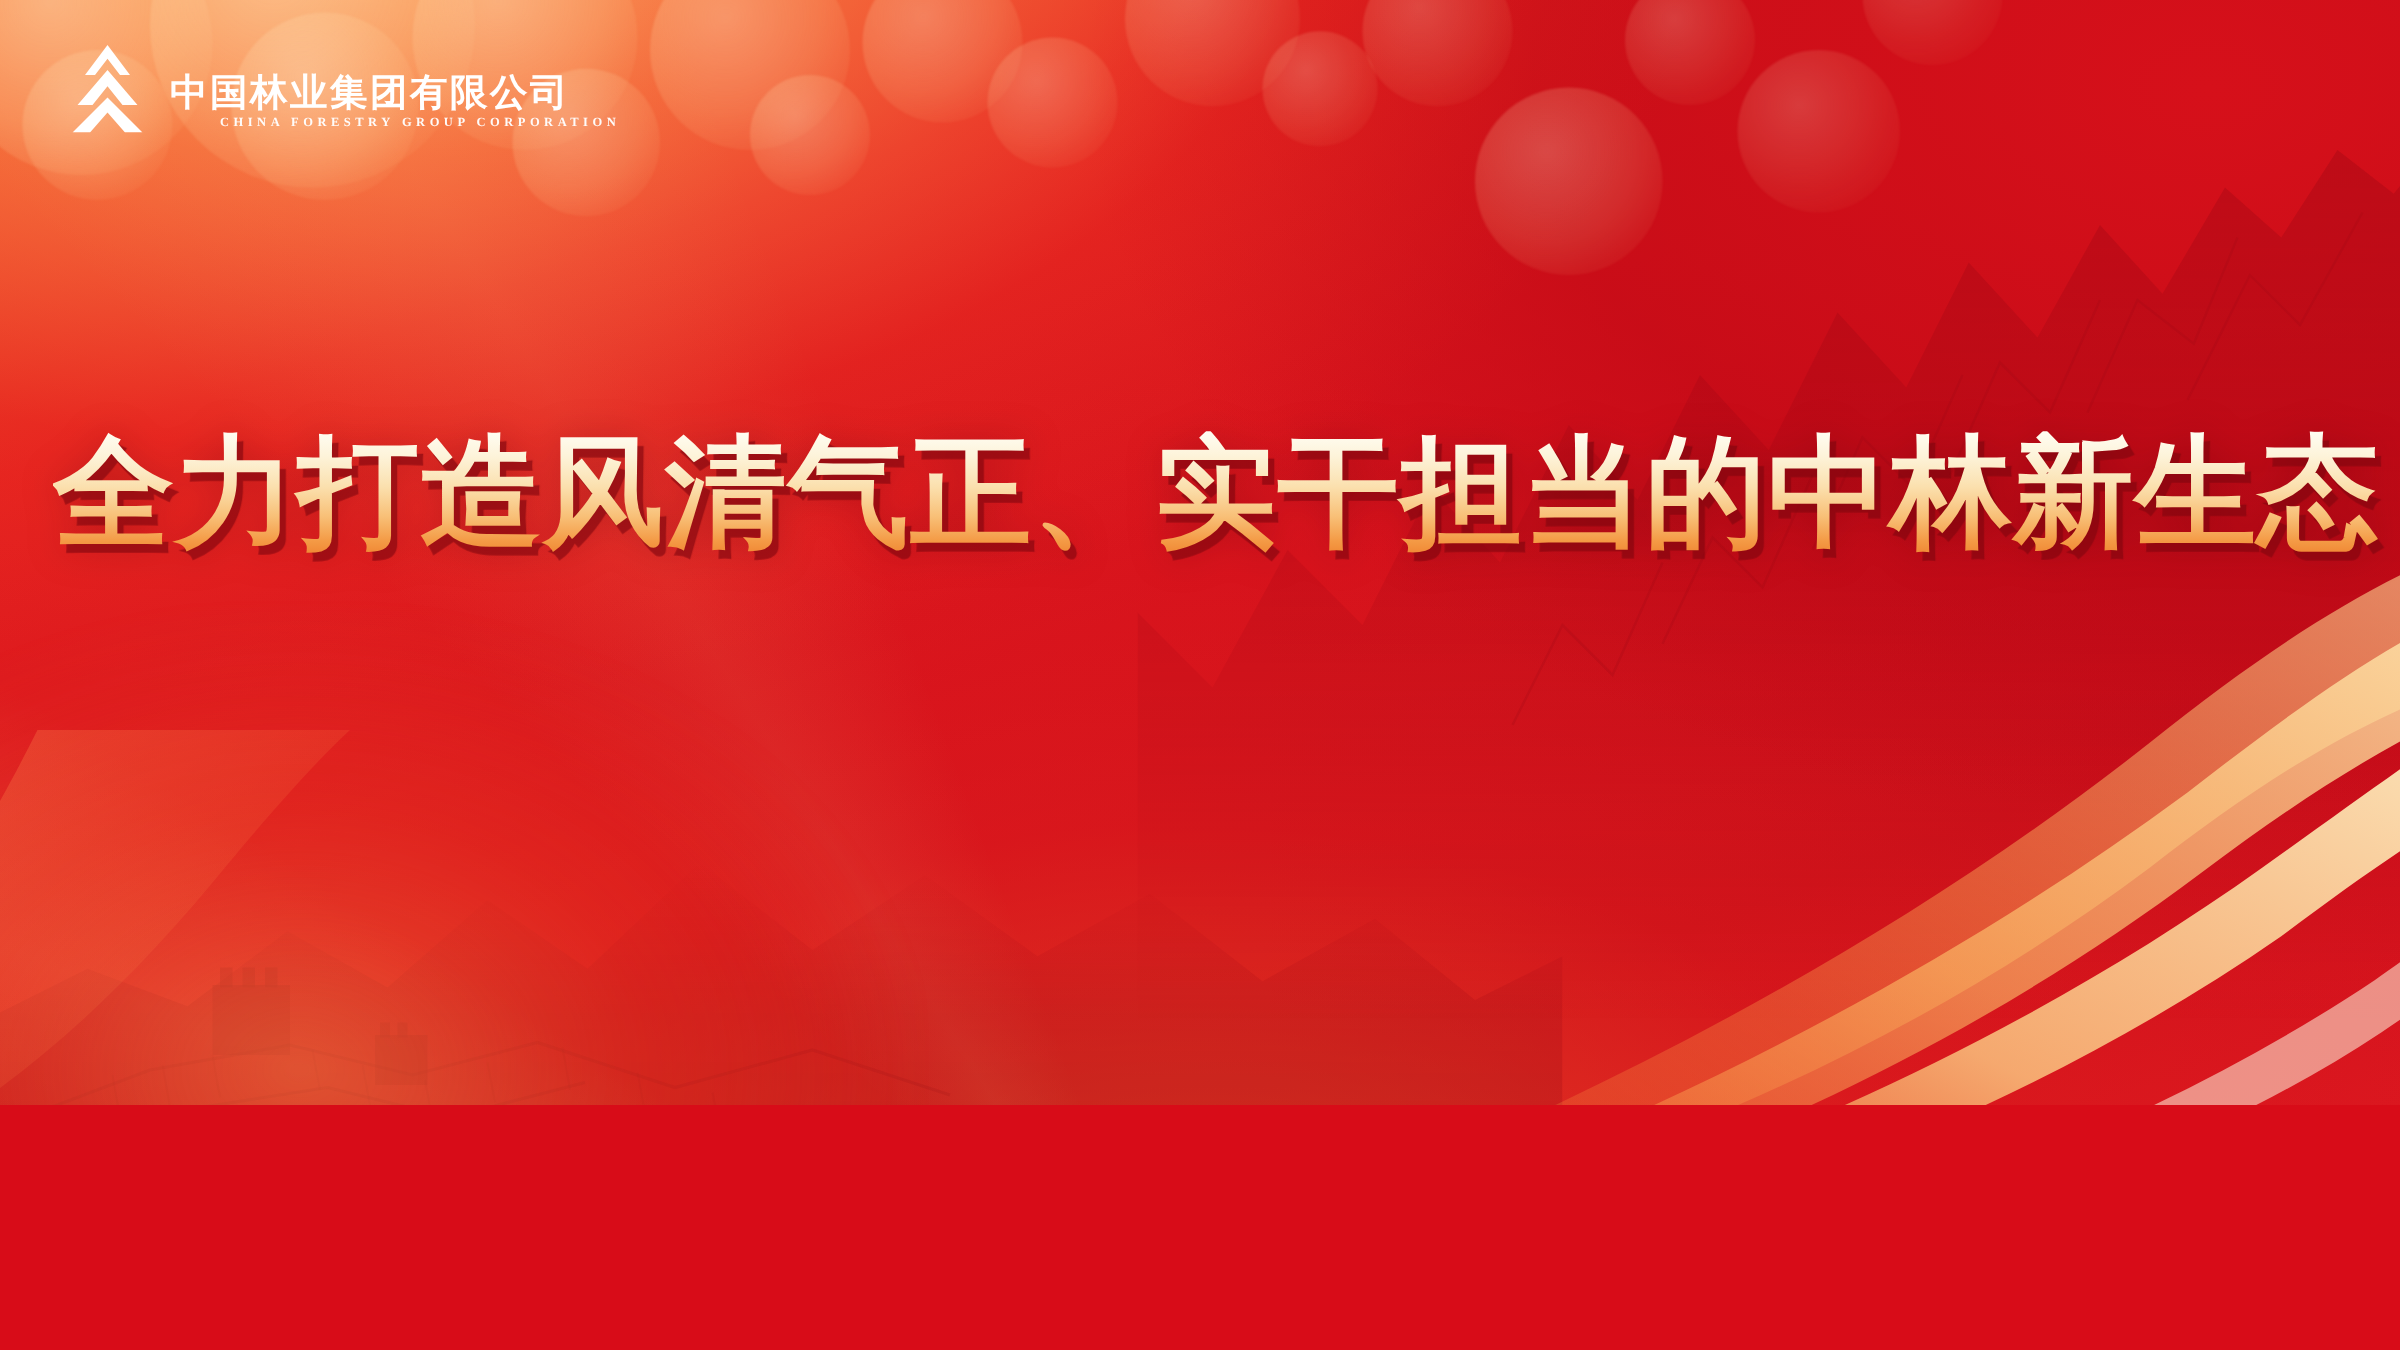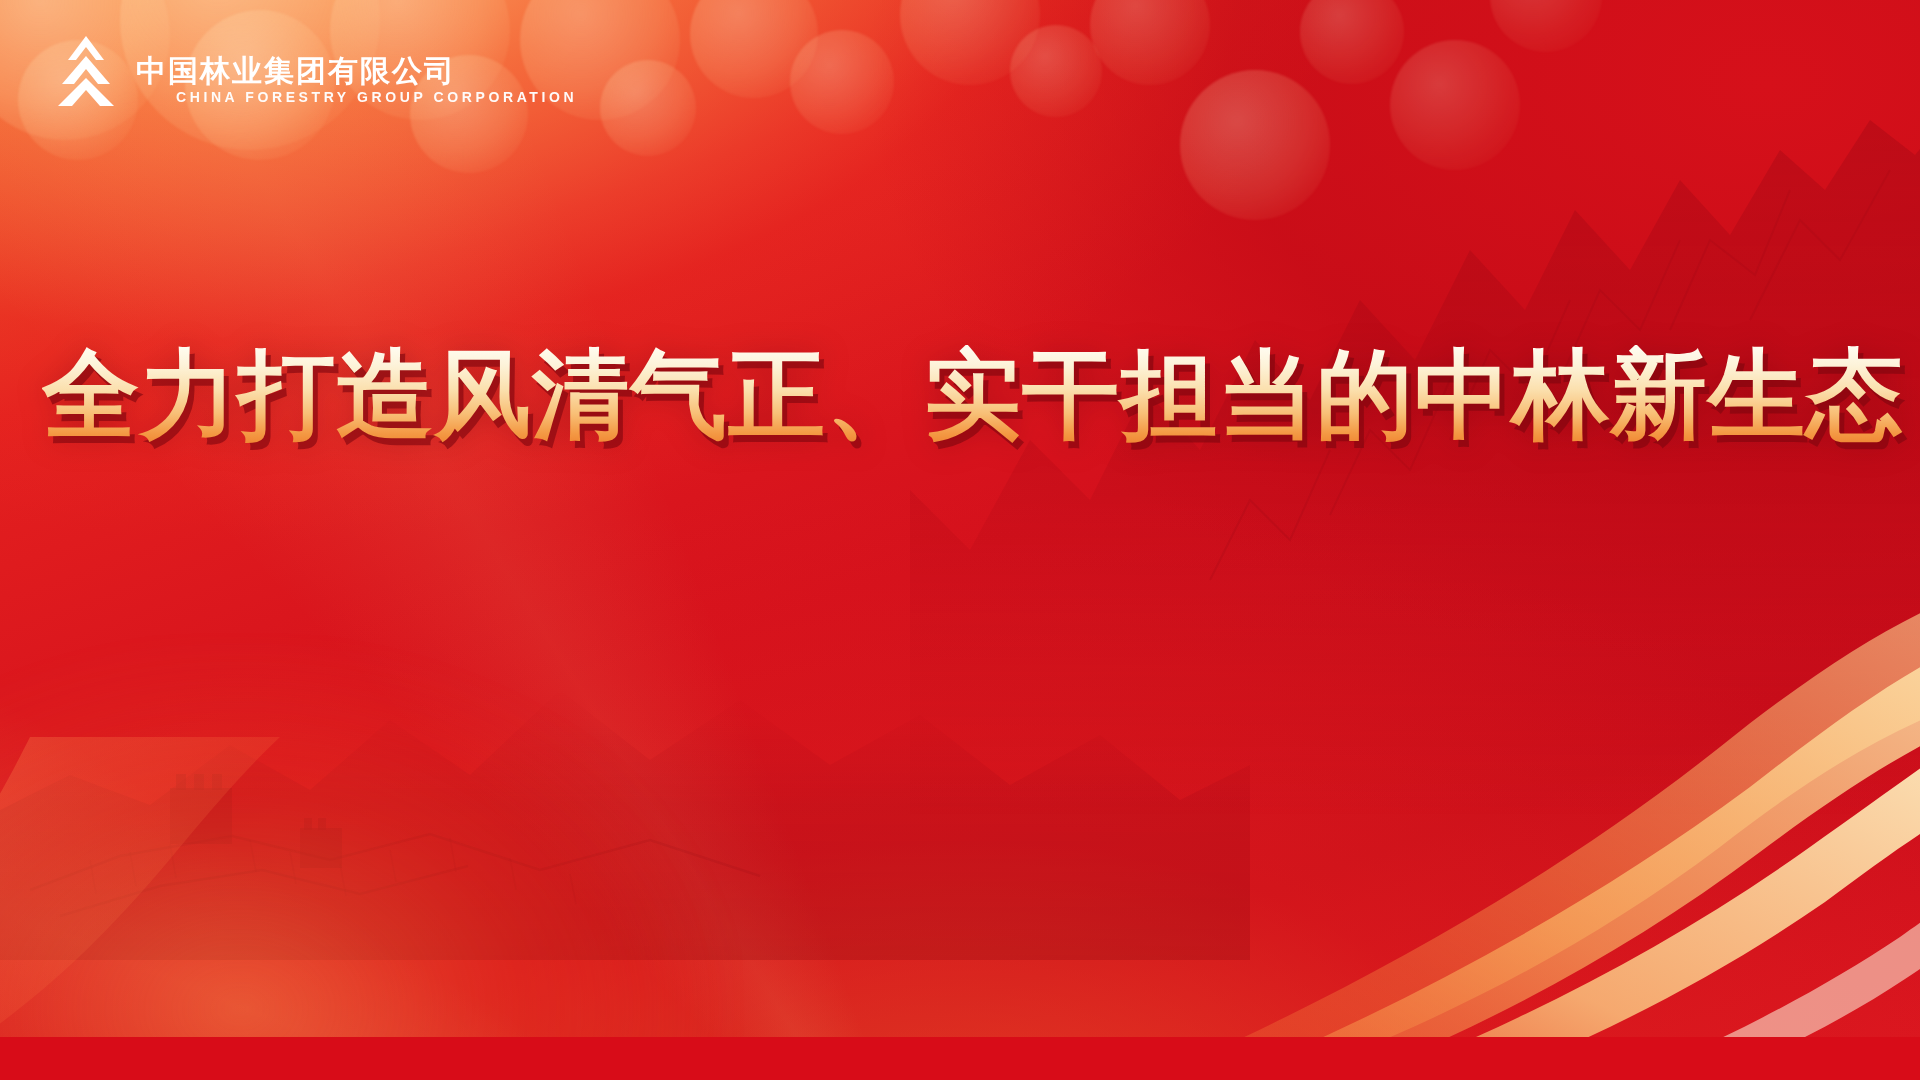--- a/index.html
+++ b/index.html
@@ -4,27 +4,28 @@
 <style>
   * { margin:0; padding:0; box-sizing:border-box; }
   html,body { width:1920px; height:1080px; overflow:hidden; }
   body {
     font-family: "Liberation Sans", "DejaVu Sans", sans-serif;
     background:#d80c18;
   }
 
   #poster {
     position:relative;
-    width:1920px; height:1037px;
+    width:1920px; height:884px;
     overflow:hidden;
     background:
       radial-gradient(ellipse 1500px 900px at 14% -12%, rgba(255,190,120,0.95) 0%, rgba(255,150,80,0.55) 26%, rgba(246,70,40,0.18) 52%, rgba(220,12,24,0) 74%),
       radial-gradient(ellipse 1200px 780px at 92% 8%, rgba(214,16,26,1) 0%, rgba(196,10,22,0.75) 45%, rgba(200,12,22,0) 75%),
       radial-gradient(ellipse 1700px 1100px at 50% 118%, rgba(255,120,50,0.50) 0%, rgba(235,40,30,0.30) 35%, rgba(214,14,24,0) 68%),
       linear-gradient(160deg, #ef5c2b 0%, #e4201f 24%, #d4101c 52%, #c90d1a 78%, #d9151f 100%);
+    font-family: Liberation Serif, serif;
   }
 
   
   .rays {
     position:absolute; left:50%; bottom:-260px;
     width:2600px; height:1500px;
     transform:translateX(-50%);
     background:
       conic-gradient(from 180deg at 50% 100%,
         rgba(255,200,120,0.00) 0deg,
@@ -63,21 +64,21 @@
     display:flex; align-items:flex-end; gap:16px;
     z-index:30;
   }
   .brand-mark { width:68px; height:72px; flex:0 0 auto; }
   .brand-text { display:flex; flex-direction:column; gap:4px; padding-bottom:2px; }
   .brand-cn {
     color:#fff; font-size:30px; font-weight:700; letter-spacing:2px;
     line-height:1; white-space:nowrap;
   }
   .brand-en {
-    color:#fff; font-size:14px; font-weight:600; letter-spacing:3.6px;
+    color:#fff; font-size:10px; font-weight:600; letter-spacing:3.6px;
     line-height:1; white-space:nowrap; opacity:.97;padding-left:40px;
   }
 
   
   .headline {
     position:absolute; left:0; right:14px; top:345px;
     display:flex; flex-direction:column; align-items:center;
     gap:38px; z-index:25;padding-left:40px;
   }
   .hl-line {

